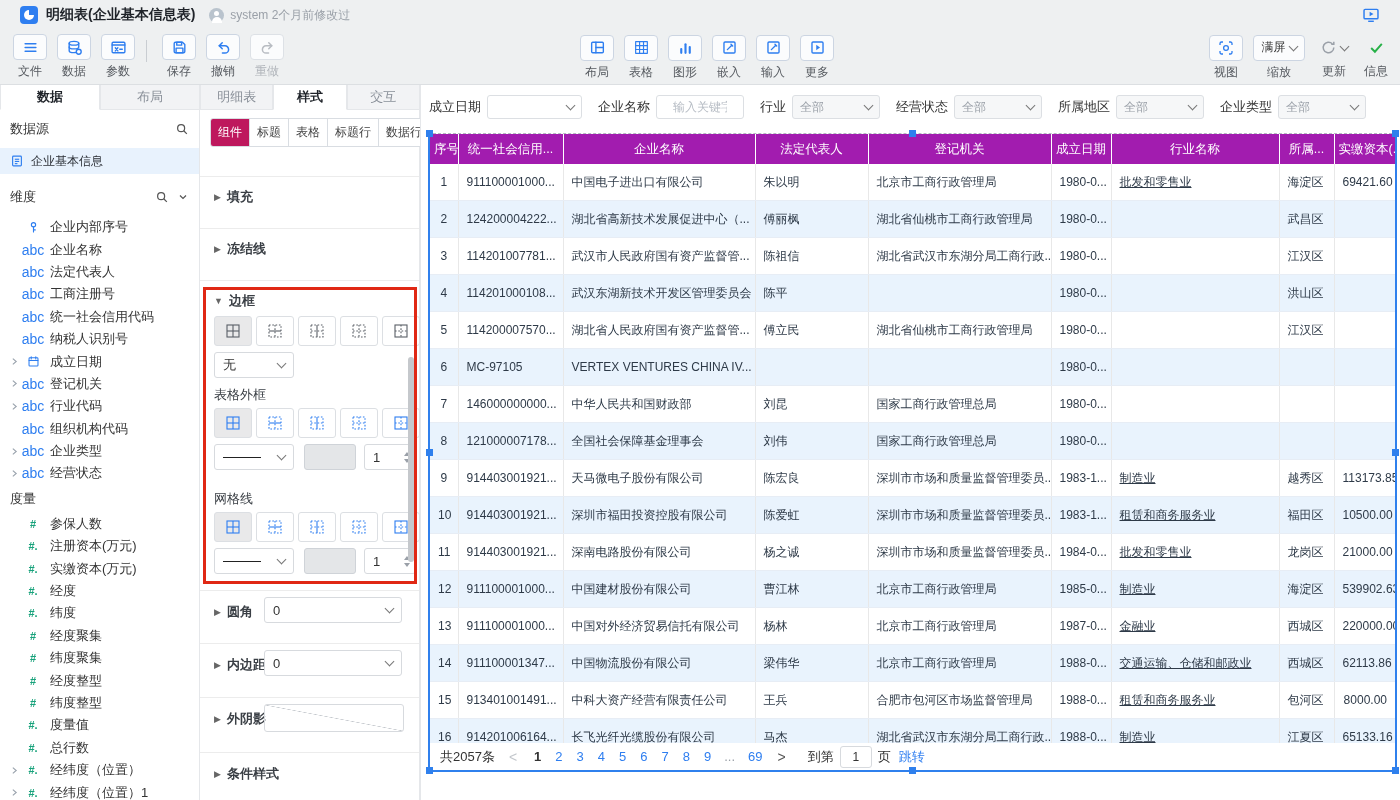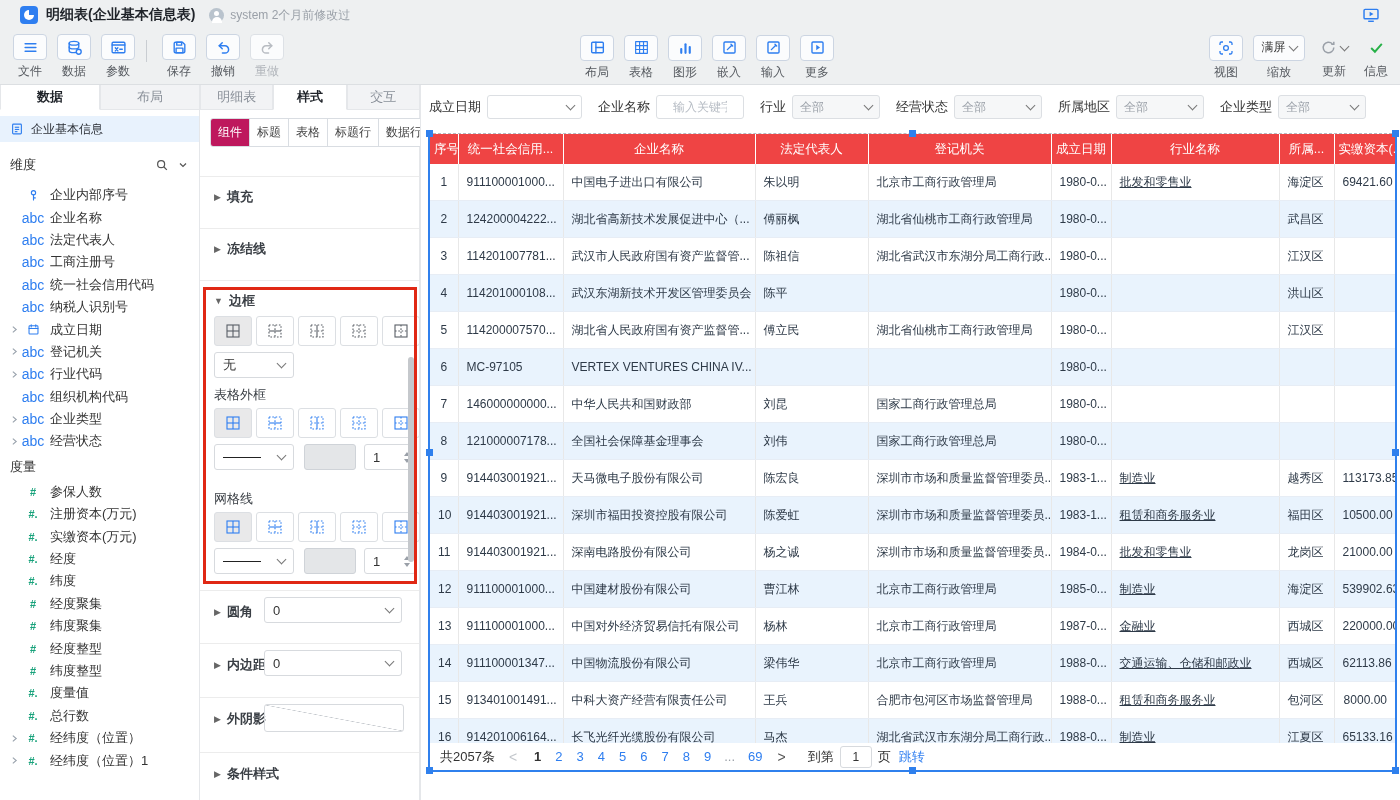--- a/index.html
+++ b/index.html
@@ -104,21 +104,21 @@
             box-sizing:border-box;margin-right:16px;cursor:pointer;}
   .f-select.white{background:#fff;}
   .f-input{height:24px;width:88px;border:1px solid #dcdfe3;border-radius:3px;font-size:12px;color:#737373;
            padding:0 16px;box-sizing:border-box;margin-right:16px;font-family:inherit;outline:none;}
   .f-input::placeholder{color:#b6bcc4;}
   
   .component{position:absolute;left:7px;top:48px;width:965px;height:636px;background:#fff;
              border:2px solid #2f80ed;border-top:1px dashed #b5bac2;box-sizing:content-box;}
   .handle{position:absolute;width:7px;height:7px;background:#2f80ed;z-index:7;}
   table.grid{border-collapse:collapse;table-layout:fixed;width:965px;}
-  table.grid th{height:30px;background:#ef4444;color:#fff;font-size:12.5px;font-weight:normal;text-align:center;
+  table.grid th{height:30px;background:#a21caf;color:#fff;font-size:12.5px;font-weight:normal;text-align:center;
                 border-right:1px solid rgba(255,255,255,.45);overflow:hidden;white-space:nowrap;padding:0 4px;}
   table.grid th:last-child{border-right:none;}
   table.grid td{height:36px;font-size:12px;color:#2e3a48;border-right:1px solid #e8e8e8;border-bottom:1px solid #e7edf5;
                 overflow:hidden;white-space:nowrap;padding:0 8px;background:transparent;}
   table.grid td:last-child{border-right:none;}
   table.grid tr.alt td{background:#E9F3FD;}
   td.c{text-align:center;padding:0 2px;}
   td.r{text-align:right;}
   td.u{text-decoration:underline;}
   
@@ -355,20 +355,29 @@
 
   <div class="tabsbar">
     <div class="tab active" style="flex:0 0 100px">数据</div>
     <div class="tab" style="flex:0 0 100px">布局</div>
     <div class="tab">明细表</div>
     <div class="tab active">样式</div>
     <div class="tab">交互</div>
   </div>
 
   <div class="left-panel">
+    <div class="lp-row" style="margin-top:6px">
+      <span class="lp-title">数据源</span>
+      <span class="lp-ico">
+        <svg viewBox="0 0 16 16" width="14" height="14" fill="none" stroke="currentColor" stroke-width="1.4">
+          <circle cx="7" cy="7" r="4"></circle>
+            <line x1="10" y1="10" x2="13.5" y2="13.5"></line>
+          </svg>
+        </span>
+    </div>
     <div class="src-item">
       <span class="src-ico">
         <svg viewBox="0 0 16 16" width="14" height="14" fill="none" stroke="currentColor" stroke-width="1.3">
           <rect x="3" y="2.5" width="10" height="11" rx="1"></rect>
             <line x1="5.5" y1="6" x2="10.5" y2="6"></line>
           <line x1="5.5" y1="8.5" x2="10.5" y2="8.5"></line>
             <line x1="5.5" y1="11" x2="8.5" y2="11"></line>
           </svg>
         </span>
       <span class="txt">企业基本信息</span>

